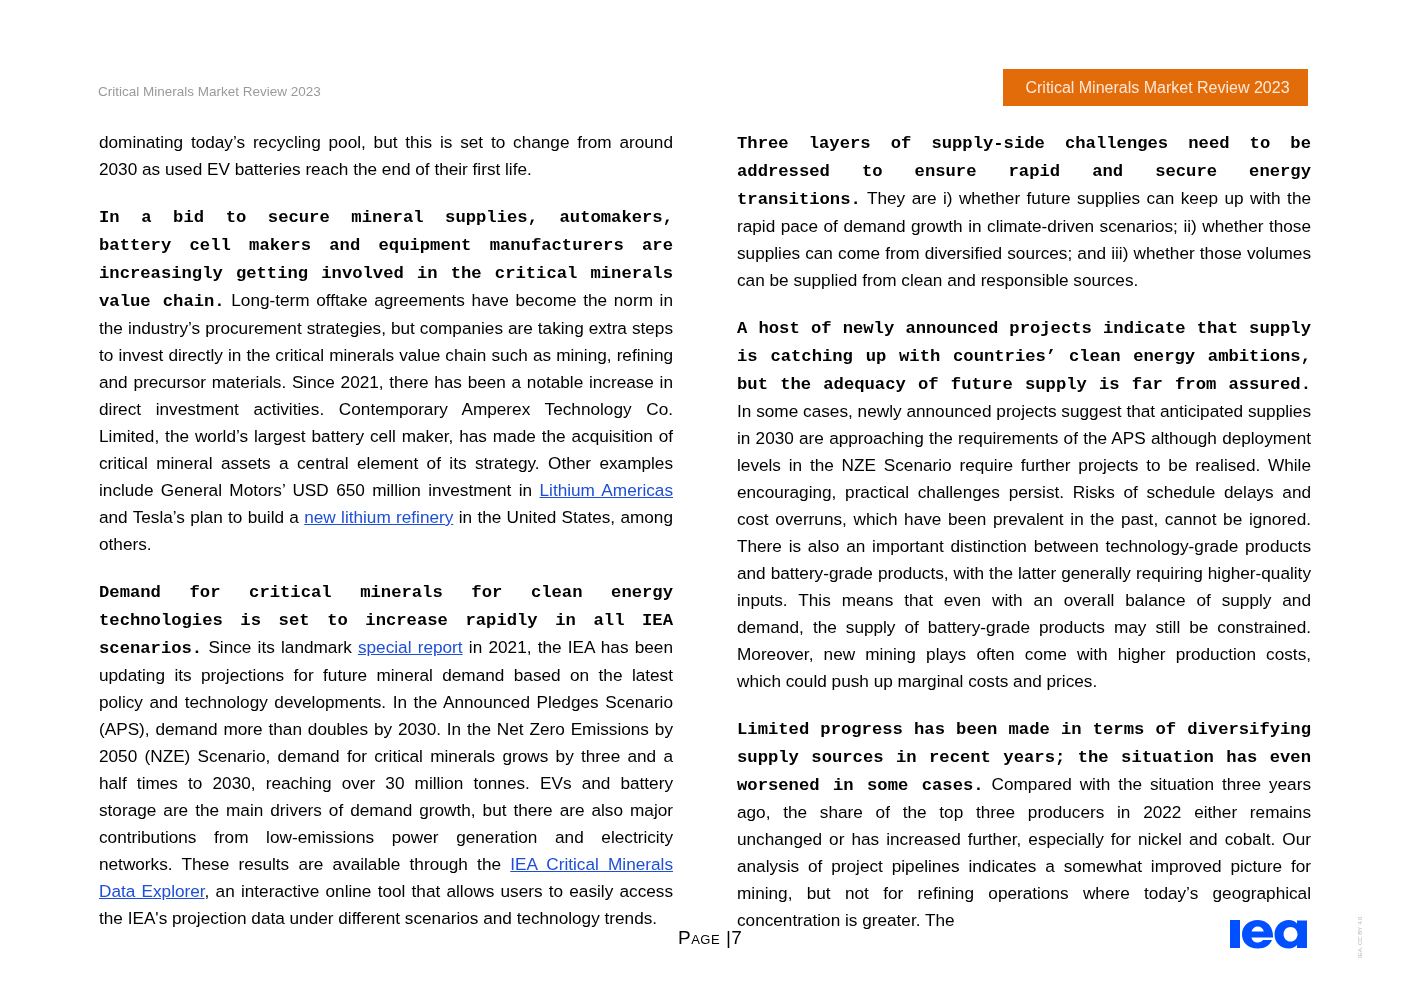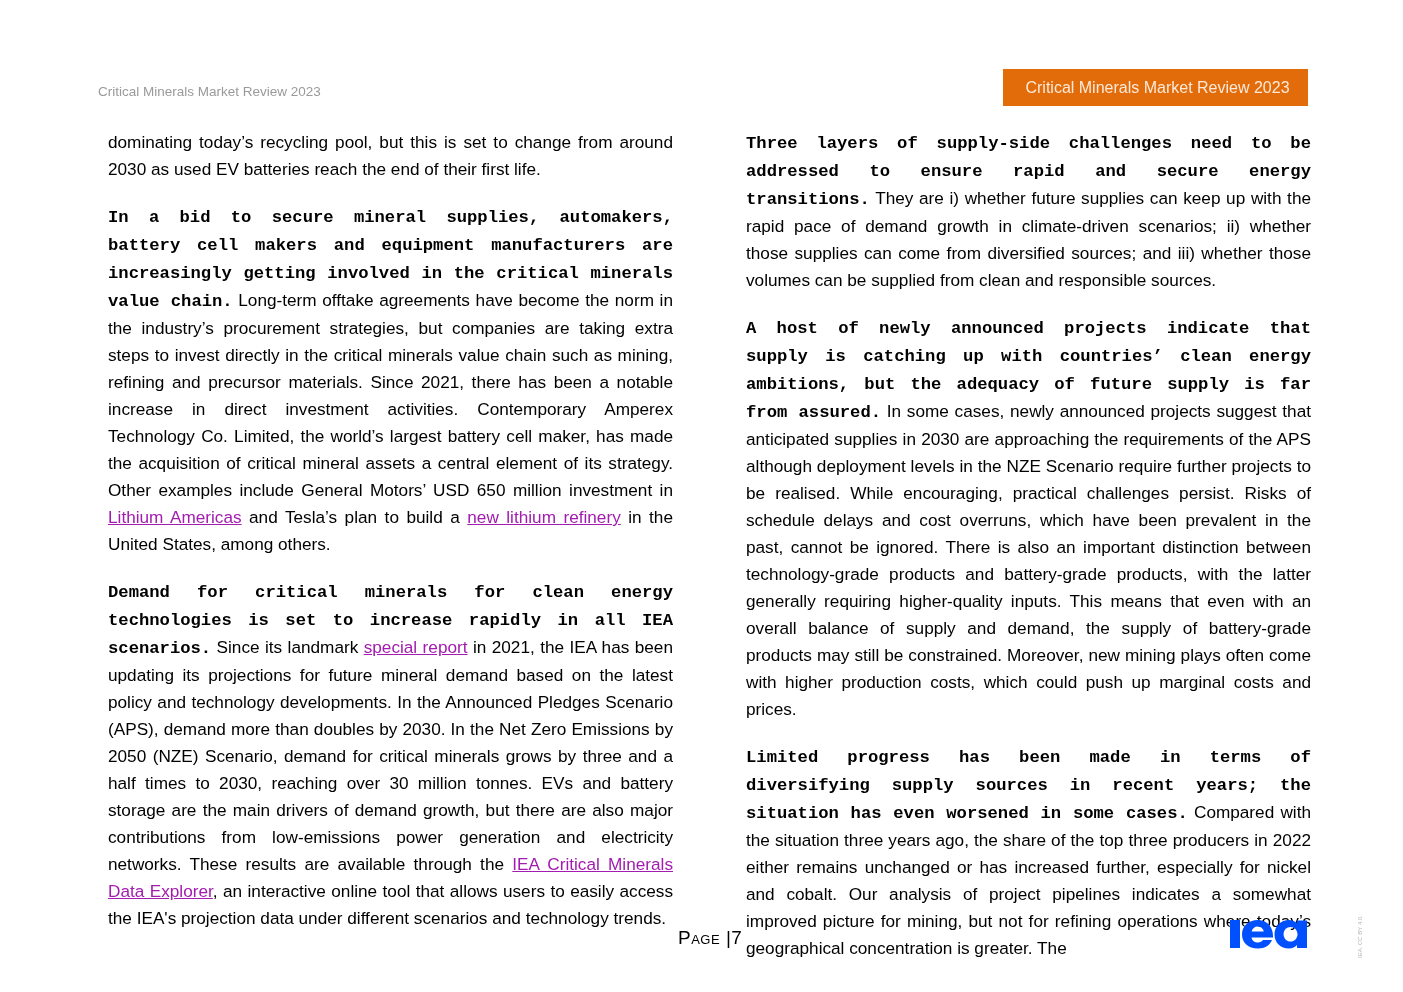--- a/index.html
+++ b/index.html
@@ -5,23 +5,23 @@
   html, body { margin: 0; padding: 0; background: #ffffff; }
   body { width: 1403px; height: 992px; position: relative; overflow: hidden;
          font-family: "Liberation Sans", sans-serif; color: #000; }
   .header-left { position: absolute; left: 98px; top: 84px; font-size: 13.5px; color: #9a9a9a; }
   .header-right { position: absolute; left: 1003px; top: 69px; width: 305px; height: 37px;
                   background: #e36c0a; color: #fde9d9; font-size: 16px; line-height: 37px;
                   text-align: center; box-sizing: border-box; padding-left: 4px; }
   .col { position: absolute; top: 129px; font-size: 17.2px; line-height: 27px; text-align: justify; }
   .col-left { left: 94px; width: 579px; }
   .col-right { left: 732px; width: 579px; }
-  .col p { margin: 0 0 20px 14px; }
+  .col p { margin: 0 0 20px 5px; }
   .col b { font-weight: bold; font-family: Liberation Mono, monospace; }
-  .col a { color: #a21caf; }
+  .col a { color: #1d4ed8; }
   .page-num { position: absolute; left: 678px; top: 927px; font-size: 19px; letter-spacing: 0.5px; }
   .page-num .sc { font-variant: small-caps; }
   .logo { position: absolute; left: 1229px; top: 914px; width: 80px; height: 38px; }
   .license { position: absolute; left: 1357px; top: 958px; font-size: 6px; color: #b5b5b5;
              transform: rotate(-90deg); transform-origin: left top; white-space: nowrap; }
 </style>
 </head>
 <body>
 
 <div class="header-left">Critical Minerals Market Review 2023</div>

